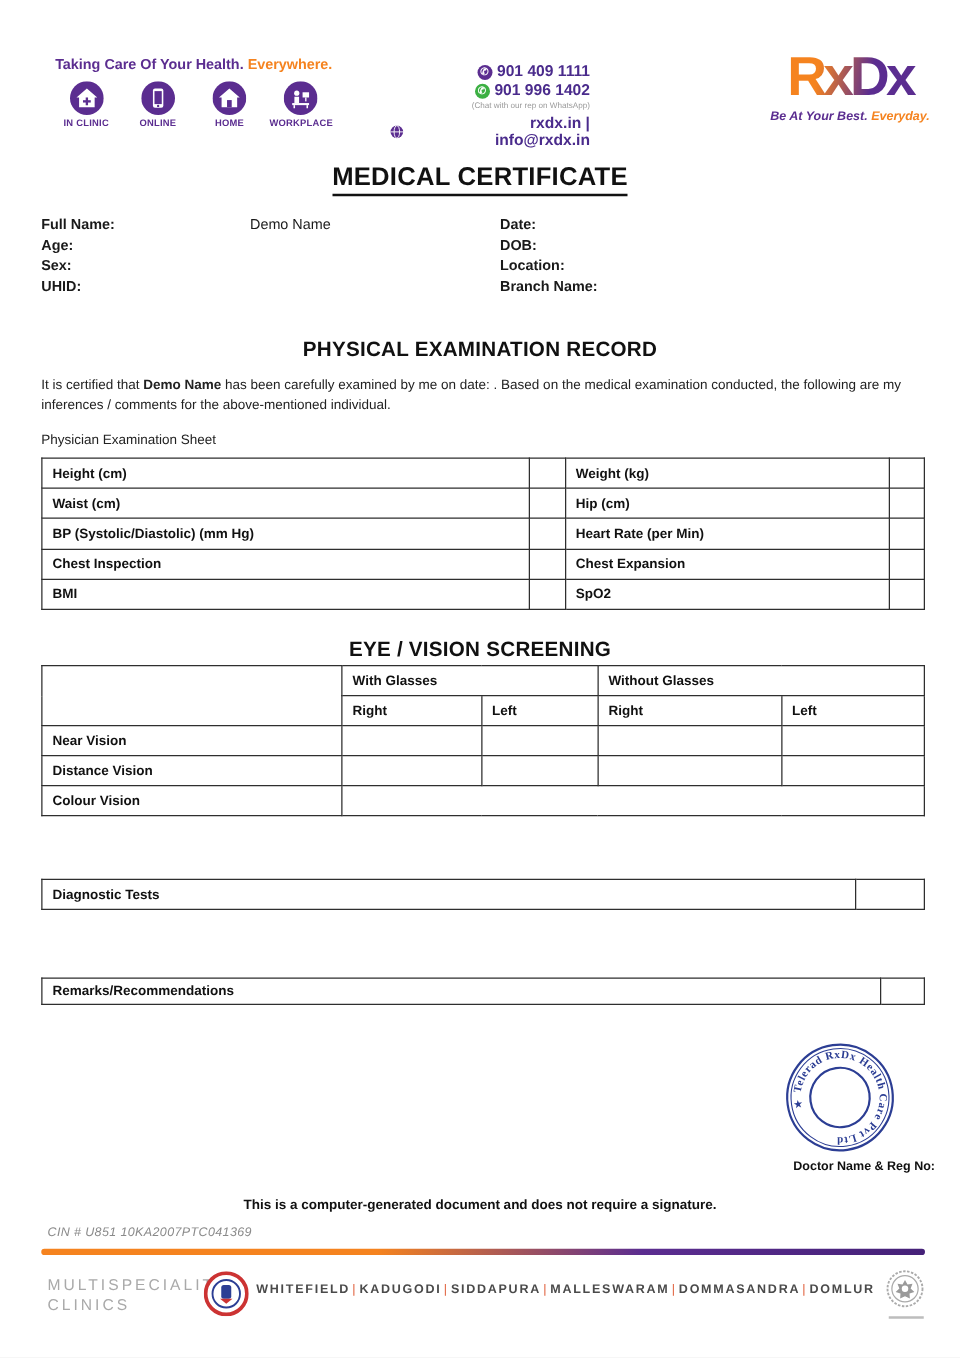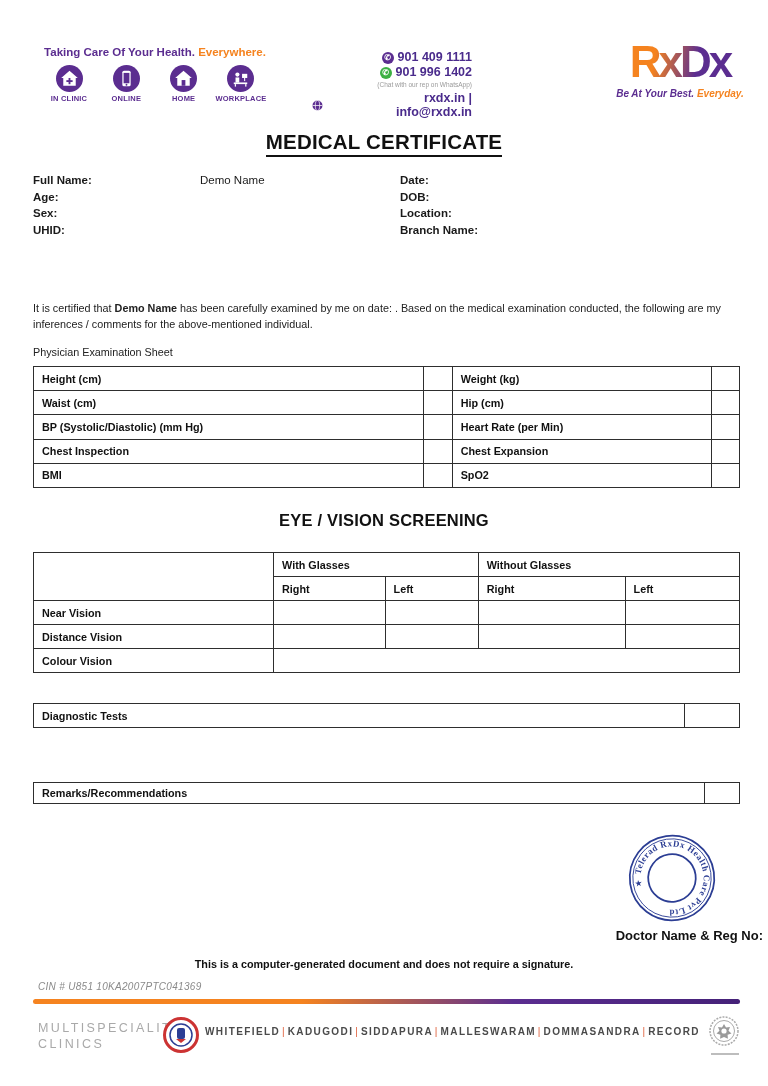--- a/index.html
+++ b/index.html
@@ -53,30 +53,30 @@
   .certify { position:absolute; left:33px; top:301px; width:706px; font-size:10.8px; line-height:1.45; color:#222; white-space:pre-wrap; }
   .certify b { font-weight:bold; }
   .sheet-label { position:absolute; left:33px; top:346px; font-size:10.8px; color:#222; }
 
   
   table { border-collapse:collapse; table-layout:fixed; width:707px; }
   td { border:1.3px solid #2e2e2e; font-size:10.8px; font-weight:bold; color:#111;
        padding:0 0 0 8px; vertical-align:middle; overflow:hidden; white-space:nowrap; }
   .tbl-phys  { position:absolute; left:33px; top:366px; }
   .tbl-phys td { height:24.2px; }
-  .tbl-eye   { position:absolute; left:33px; top:552px; }
+  .tbl-eye   { position:absolute; left:33px; top:532px; }
   .tbl-eye td { height:24px; }
   .tbl-diag  { position:absolute; left:33px; top:703px; }
   .tbl-diag td { height:24px; }
   .tbl-rem   { position:absolute; left:33px; top:782px;padding-left:17px; }
   .tbl-rem td { height:21px; }
 
   
   .stamp { position:absolute; left:628px; top:834px; width:88px; height:88px; transform:rotate(-8deg); }
-  .doctor-label { position:absolute; right:5px; top:928px; font-size:13px; font-weight:bold; color:#111; }
+  .doctor-label { position:absolute; right:20px; top:928px; font-size:10px; font-weight:bold; color:#111; }
 
   
   .disclaimer { position:absolute; top:958px; left:0; width:100%; text-align:center; font-size:10.8px; font-weight:bold; color:#111; }
   .cin { position:absolute; left:38px; top:981px; font-size:10px; font-style:italic; color:#8a8a8a; letter-spacing:.3px; }
   .grad-bar { position:absolute; left:33px; top:999px; width:707px; height:5px; border-radius:3px;
               background:linear-gradient(90deg,#f5831f 0%,#f5831f 38%,#5b2d90 68%,#452178 100%); }
 
   .footer { position:absolute; left:0; top:1014px; width:768px; height:60px; }
   .clinics-label { position:absolute; left:38px; top:6px; font-size:12.5px; letter-spacing:2.4px; color:#a9a9a9; line-height:16px; }
   .nabh { position:absolute; left:163px; top:3px; width:36px; height:36px; }
@@ -189,20 +189,21 @@
         </div>
       <div class="p-row">
           <span class="p-label">Location:</span>
         </div>
       <div class="p-row">
           <span class="p-label">Branch Name:</span>
         </div>
     </div>
   </div>
 
+  <div class="section-title" style="top:271px">PHYSICAL EXAMINATION RECORD</div>
 
   <div class="certify"><span>It is certified that </span><b>Demo Name</b><span> has been carefully examined by me on date: . Based on the medical examination conducted, the following are my inferences / comments for the above-mentioned individual.</span></div>
 
   <div class="sheet-label">Physician Examination Sheet</div>
 
   <table class="tbl-phys">
     <colgroup>
         <col style="width:55.3%">
         <col style="width:4%">
         <col style="width:36.7%">
@@ -342,21 +343,21 @@
       <span>WHITEFIELD</span>
       <span class="loc-sep">|</span>
       <span>KADUGODI</span>
       <span class="loc-sep">|</span>
       <span>SIDDAPURA</span>
       <span class="loc-sep">|</span>
       <span>MALLESWARAM</span>
       <span class="loc-sep">|</span>
       <span>DOMMASANDRA</span>
       <span class="loc-sep">|</span>
-      <span>RECORD</span>
+      <span>DOMLUR</span>
     </div>
     <svg class="emblem" viewBox="0 0 38 38">
       <circle cx="19" cy="17" r="14" fill="none" stroke="#ababab" stroke-width="1.5" stroke-dasharray="2 1.2"></circle>
       <circle cx="19" cy="17" r="10.5" fill="none" stroke="#ababab" stroke-width="1"></circle>
       <path d="M19 10 l2 3.5 4-.5 -1.5 3.7 3 2.8 -3.9 1.2 .3 4 -3.9-1.8 -3.9 1.8 .3-4 -3.9-1.2 3-2.8 -1.5-3.7 4 .5 z" fill="#9a9a9a"></path>
       <circle cx="19" cy="17" r="2.6" fill="#fff"></circle>
     </svg>
     <div class="emblem-sub"></div>
   </div>
 

